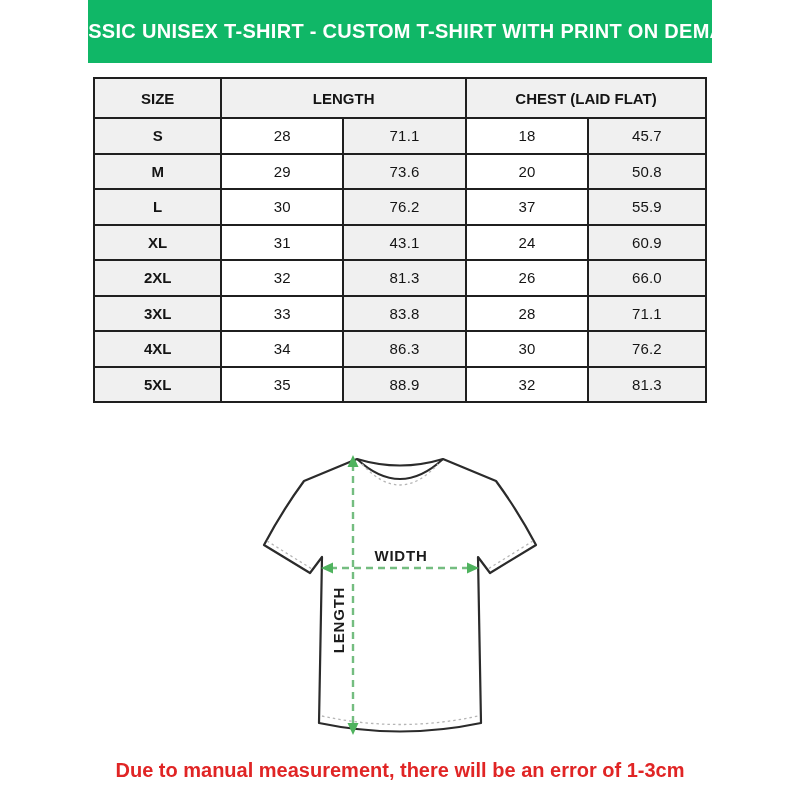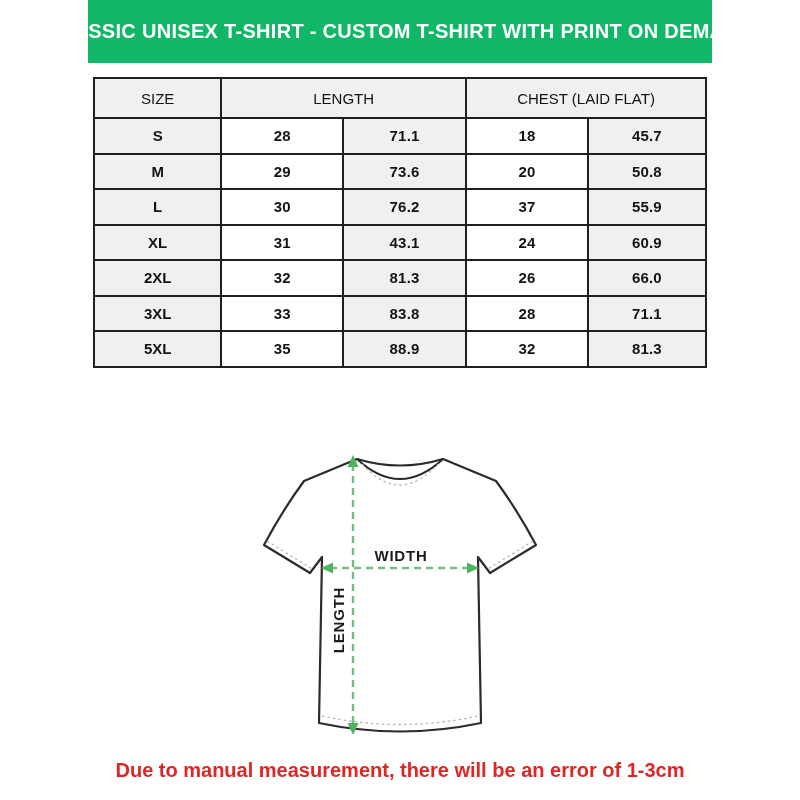--- a/index.html
+++ b/index.html
@@ -32,22 +32,22 @@
   
   .size-table{
     position:absolute;left:93px;top:77px;width:614px;
     border-collapse:collapse;table-layout:fixed;
   }
   .size-table th,.size-table td{
     border:2px solid var(--table-border);
     text-align:center;vertical-align:middle;
     font-size:15px;color:#141414;
   }
-  .size-table th{height:40px;font-weight:normal;background:var(--table-shade);}
-  .size-table td{height:35.5px;font-weight:bold;background:#fff;}
+  .size-table th{height:40px;font-weight:bold;background:var(--table-shade);}
+  .size-table td{height:35.5px;font-weight:normal;background:#fff;}
   .size-table td.shade{background:var(--table-shade);}
   .size-table td.c-size{font-weight:bold;}
   .size-table td.c-num{letter-spacing:.2px;}
 
   
   .shirt-wrap{position:absolute;left:258px;top:445px;width:284px;height:296px;}
   .shirt-wrap svg{display:block;}
   .svg-label{
     font-family:"Liberation Sans","DejaVu Sans",sans-serif;
     font-weight:bold;font-size:15px;fill:#1c1c1c;letter-spacing:.8px;
@@ -121,20 +121,27 @@
           <td class="c-num shade">66.0</td>
         </tr>
         <tr>
           <td class="c-size shade">3XL</td>
           <td class="c-num">33</td>
           <td class="c-num shade">83.8</td>
           <td class="c-num">28</td>
           <td class="c-num shade">71.1</td>
         </tr>
         <tr>
+          <td class="c-size shade">4XL</td>
+          <td class="c-num">34</td>
+          <td class="c-num shade">86.3</td>
+          <td class="c-num">30</td>
+          <td class="c-num shade">76.2</td>
+        </tr>
+        <tr>
           <td class="c-size shade">5XL</td>
           <td class="c-num">35</td>
           <td class="c-num shade">88.9</td>
           <td class="c-num">32</td>
           <td class="c-num shade">81.3</td>
         </tr>
       </tbody>
   </table>
 
   <div class="shirt-wrap">

